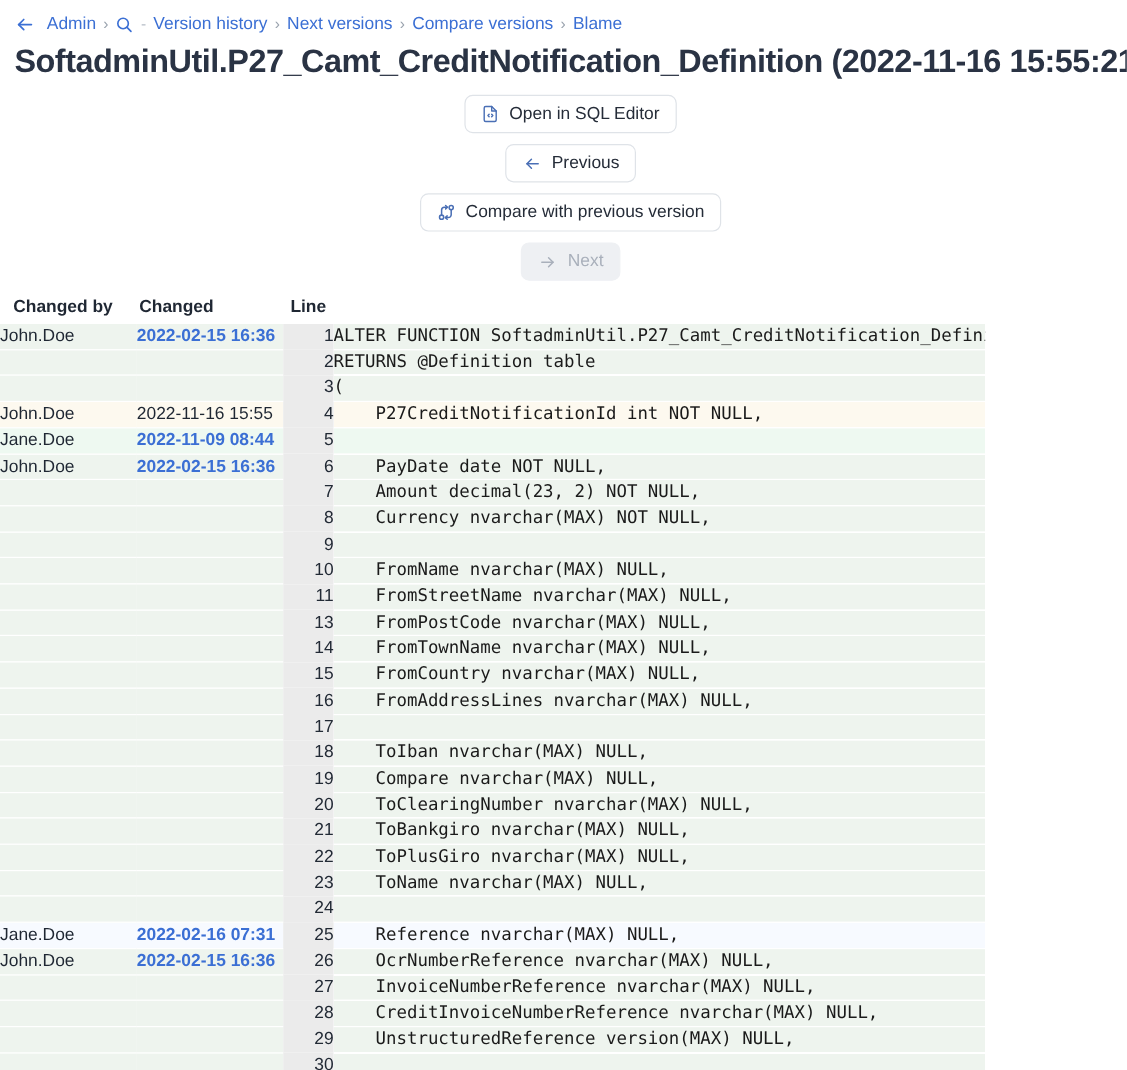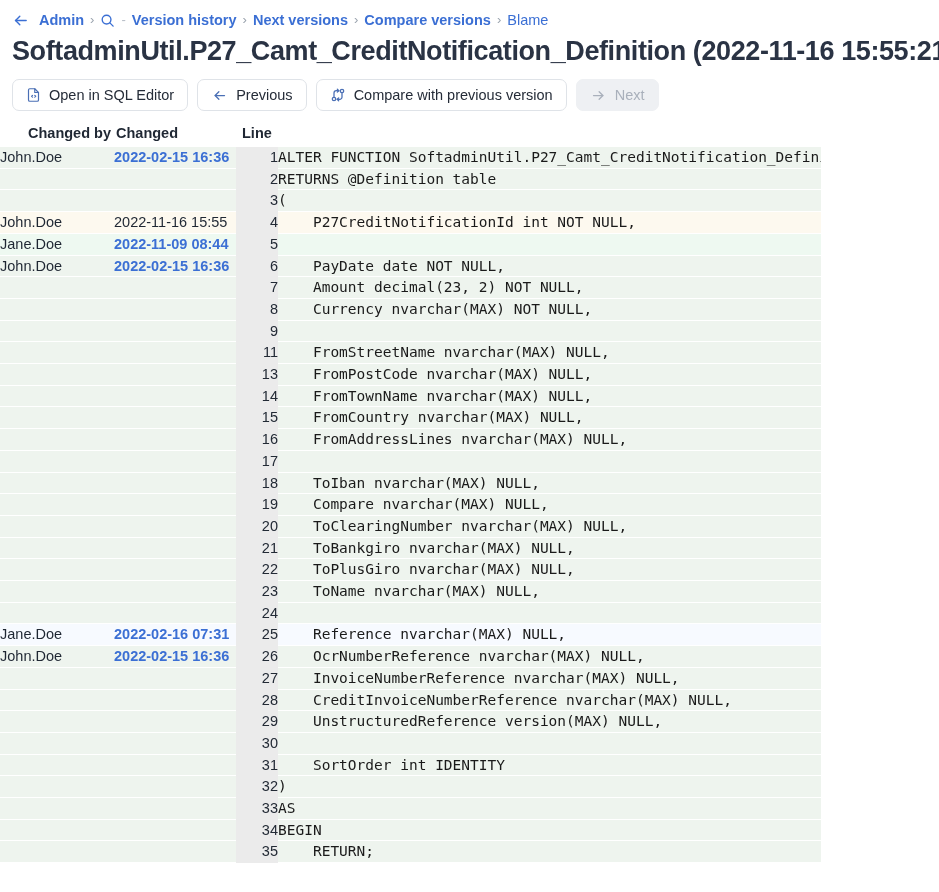--- a/index.html
+++ b/index.html
@@ -29,21 +29,20 @@
     color: #3b6fd4;
     display: inline-flex;
     align-items: center;
     margin-right: 4px;
     cursor: pointer;
   }
   .bc-link {
     color: #3b6fd4;
     cursor: pointer;
     white-space: nowrap;
-    font-weight: bold;
   }
   .bc-sep {
     color: #9aa3ae;
     font-size: 13px;
   }
   .bc-icon {
     color: #3b6fd4;
     display: inline-flex;
     align-items: center;
     cursor: pointer;
@@ -67,20 +66,21 @@
     line-height: 32px;
     white-space: nowrap;
   }
 
   
   .toolbar {
     display: flex;
     align-items: center;
     gap: 9px;
     padding: 12px 0 0 12px;
+    flex-direction: column;
   }
   .btn {
     display: inline-flex;
     align-items: center;
     gap: 8px;
     height: 32px;
     padding: 0 13px;
     border: 1px solid #dfe3e8;
     border-radius: 7px;
     background: #ffffff;
@@ -116,21 +116,21 @@
 
   .blame thead th {
     text-align: left;
     font-weight: bold;
     color: #1f2733;
     font-size: 14.5px;
     padding: 0 0 6px 0;
     background: #ffffff;
     white-space: nowrap;
   }
-  .blame thead th.h-author { padding-left: 28px; }
+  .blame thead th.h-author { padding-left: 11px; }
   .blame thead th.h-date   { padding-left: 2px; }
   .blame thead th.h-line   { padding-left: 6px; }
 
   .blame tbody tr { height: 20.7px; }
   .blame tbody td {
     padding: 0;
     height: 20.7px;
     line-height: 20.7px;
     vertical-align: middle;
     font-size: 14.5px;
@@ -322,20 +322,26 @@
       </tr>
       <tr class="t-green">
         <td class="author"></td>
         <td class="date plain"></td>
         <td class="lineno">9</td>
         <td class="code"></td>
       </tr>
       <tr class="t-green">
         <td class="author"></td>
         <td class="date plain"></td>
+        <td class="lineno">10</td>
+        <td class="code">    FromName nvarchar(MAX) NULL,</td>
+      </tr>
+      <tr class="t-green">
+        <td class="author"></td>
+        <td class="date plain"></td>
         <td class="lineno">11</td>
         <td class="code">    FromStreetName nvarchar(MAX) NULL,</td>
       </tr>
       <tr class="t-green">
         <td class="author"></td>
         <td class="date plain"></td>
         <td class="lineno">13</td>
         <td class="code">    FromPostCode nvarchar(MAX) NULL,</td>
       </tr>
       <tr class="t-green">

